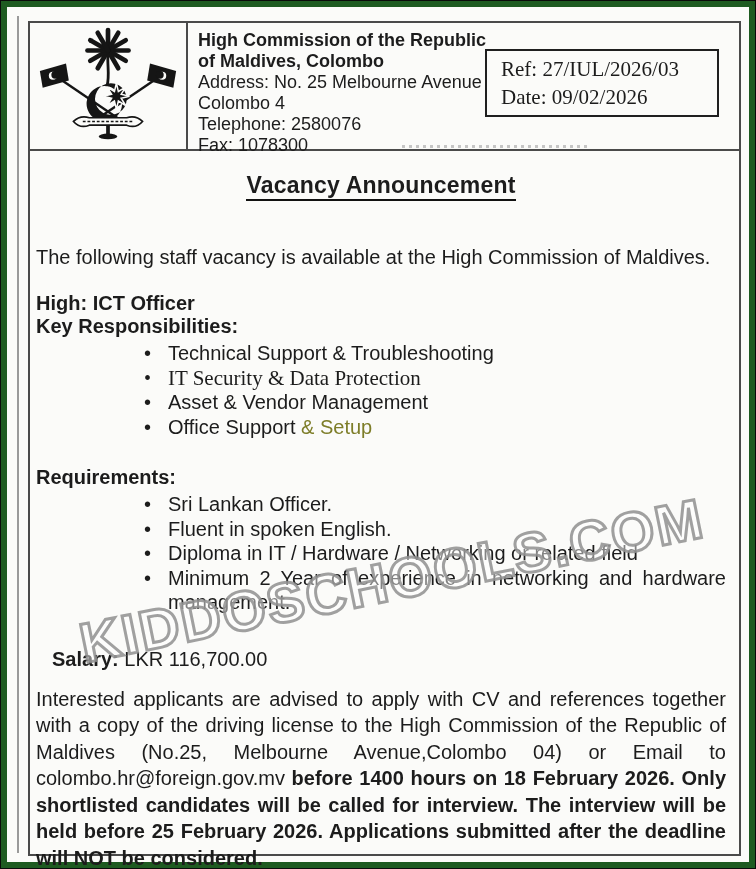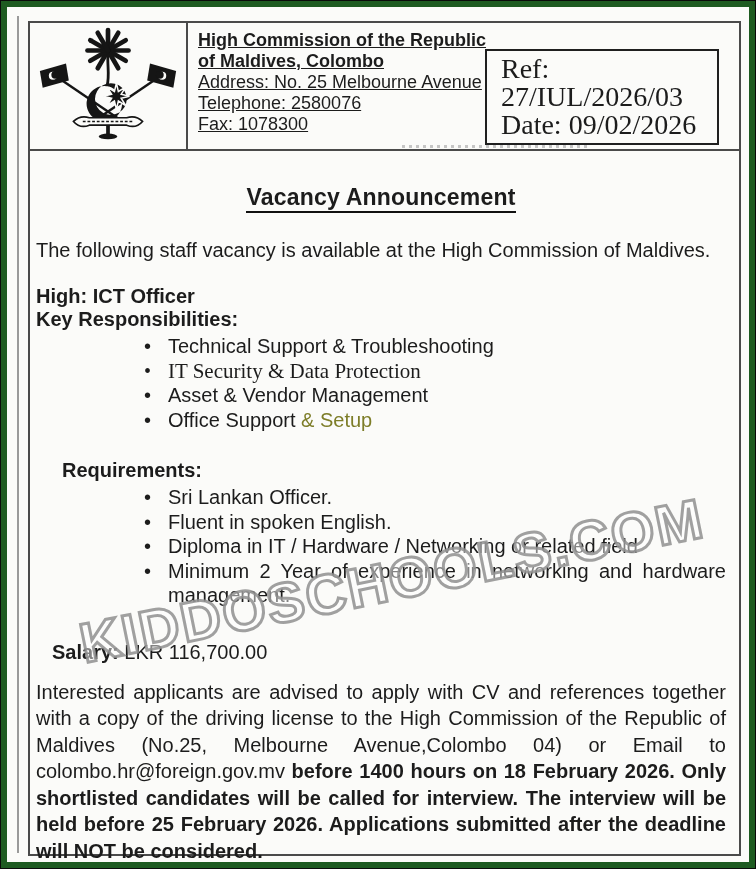--- a/index.html
+++ b/index.html
@@ -14,43 +14,43 @@
   body{
     width:756px;height:869px;position:relative;overflow:hidden;
     background:#0a0a0a;
     font-family:"Liberation Sans","DejaVu Sans",sans-serif;
     color:var(--ink);
   }
   .page{position:absolute;inset:1px;border:6px solid var(--green);background:var(--paper);}
   .edge-line{position:absolute;left:10px;top:9px;bottom:9px;width:2px;background:#9a9a9a;}
   .frame{position:absolute;left:21px;top:14px;right:8px;bottom:6px;border:2px solid var(--frame);}
   
-  .header-row{position:absolute;top:0;left:0;right:0;height:126px;border-bottom:2px solid var(--frame);display:flex;text-decoration:underline;}
+  .header-row{position:absolute;top:0;left:0;right:0;height:126px;border-bottom:2px solid var(--frame);display:flex;}
   .emblem-cell{width:156px;min-width:156px;border-right:2px solid var(--frame);display:flex;align-items:center;justify-content:center;}
   .header-text{padding:7px 0 0 10px;line-height:21px;font-size:18px;}
   .org-name{font-weight:bold;}
   .ref-box{
     position:absolute;right:20px;top:26px;width:212px;
     border:2px solid #1f1f1f;background:var(--paper);
     font-family:"Liberation Serif","DejaVu Serif",serif;
-    font-size:28px;line-height:28px;padding:4px 4px 4px 14px;
+    font-size:21px;line-height:28px;padding:4px 4px 4px 14px;
   }
   
-  .content{position:absolute;left:0;right:0;top:128px;bottom:0;padding:12px 13px 0 6px;font-size:20px;}
+  .content{position:absolute;left:0;right:0;top:128px;bottom:0;padding:0 13px 0 6px;font-size:20px;}
   .title-wrap{margin-top:21px;text-align:center;}
   .title{font-size:23px;font-weight:bold;border-bottom:2.5px solid #111;padding-bottom:1px;letter-spacing:0.2px;}
-  .intro{margin:28px 0 0 0;}
+  .intro{margin:47px 0 0 0;}
   .post-line{margin:23px 0 0 0;font-weight:bold;line-height:23px;}
   .section-heading{font-weight:bold;line-height:23px;}
   ul.doc-list{list-style:none;margin:3px 0 0 0;padding:0 0 0 102px;}
   ul.doc-list li{position:relative;padding-left:30px;line-height:24.5px;}
   ul.doc-list li::before{content:"\2022";position:absolute;left:6px;font-size:20px;}
   li.serif-item{font-family:"Liberation Serif","DejaVu Serif",serif;font-size:21px;line-height:25px;}
   .olive-text{color:var(--olive);}
-  .req-heading{margin-top:27px;margin-left:26px;}
+  .req-heading{margin-top:27px;}
   ul.req-list li:last-child{text-align:justify;}
   .salary-line{margin-top:33px;margin-left:16px;}
   .salary-label{font-weight:bold;}
   .application{margin:15px 0 0 0;text-align:justify;line-height:26.5px;}
   .application .bold-part{font-weight:bold;}
   
   .watermark{
     position:absolute;left:52px;top:541px;width:666px;z-index:5;
     transform:rotate(-11.5deg);
     font-size:56px;font-weight:bold;letter-spacing:2px;white-space:nowrap;text-align:center;
@@ -109,20 +109,21 @@
           <line x1="48" y1="100" x2="102" y2="100" stroke="#151515" stroke-width="1.6" stroke-dasharray="3,2"></line>
 
           <rect x="73" y="104" width="4" height="10" fill="#151515"></rect>
           <ellipse cx="75" cy="116" rx="10" ry="3" fill="#151515"></ellipse>
         </svg>
       </div>
       <div class="header-text">
         <div class="org-name">High Commission of the Republic</div>
         <div class="org-name">of Maldives, Colombo</div>
         <div>Address: No. 25 Melbourne Avenue</div>
+        <div>Colombo 4</div>
         <div>Telephone: 2580076</div>
         <div>Fax: 1078300</div>
       </div>
       <div class="ref-box">
         <div>Ref: 27/IUL/2026/03</div>
         <div>Date: 09/02/2026</div>
       </div>
     </div>
 
     <div class="content">

